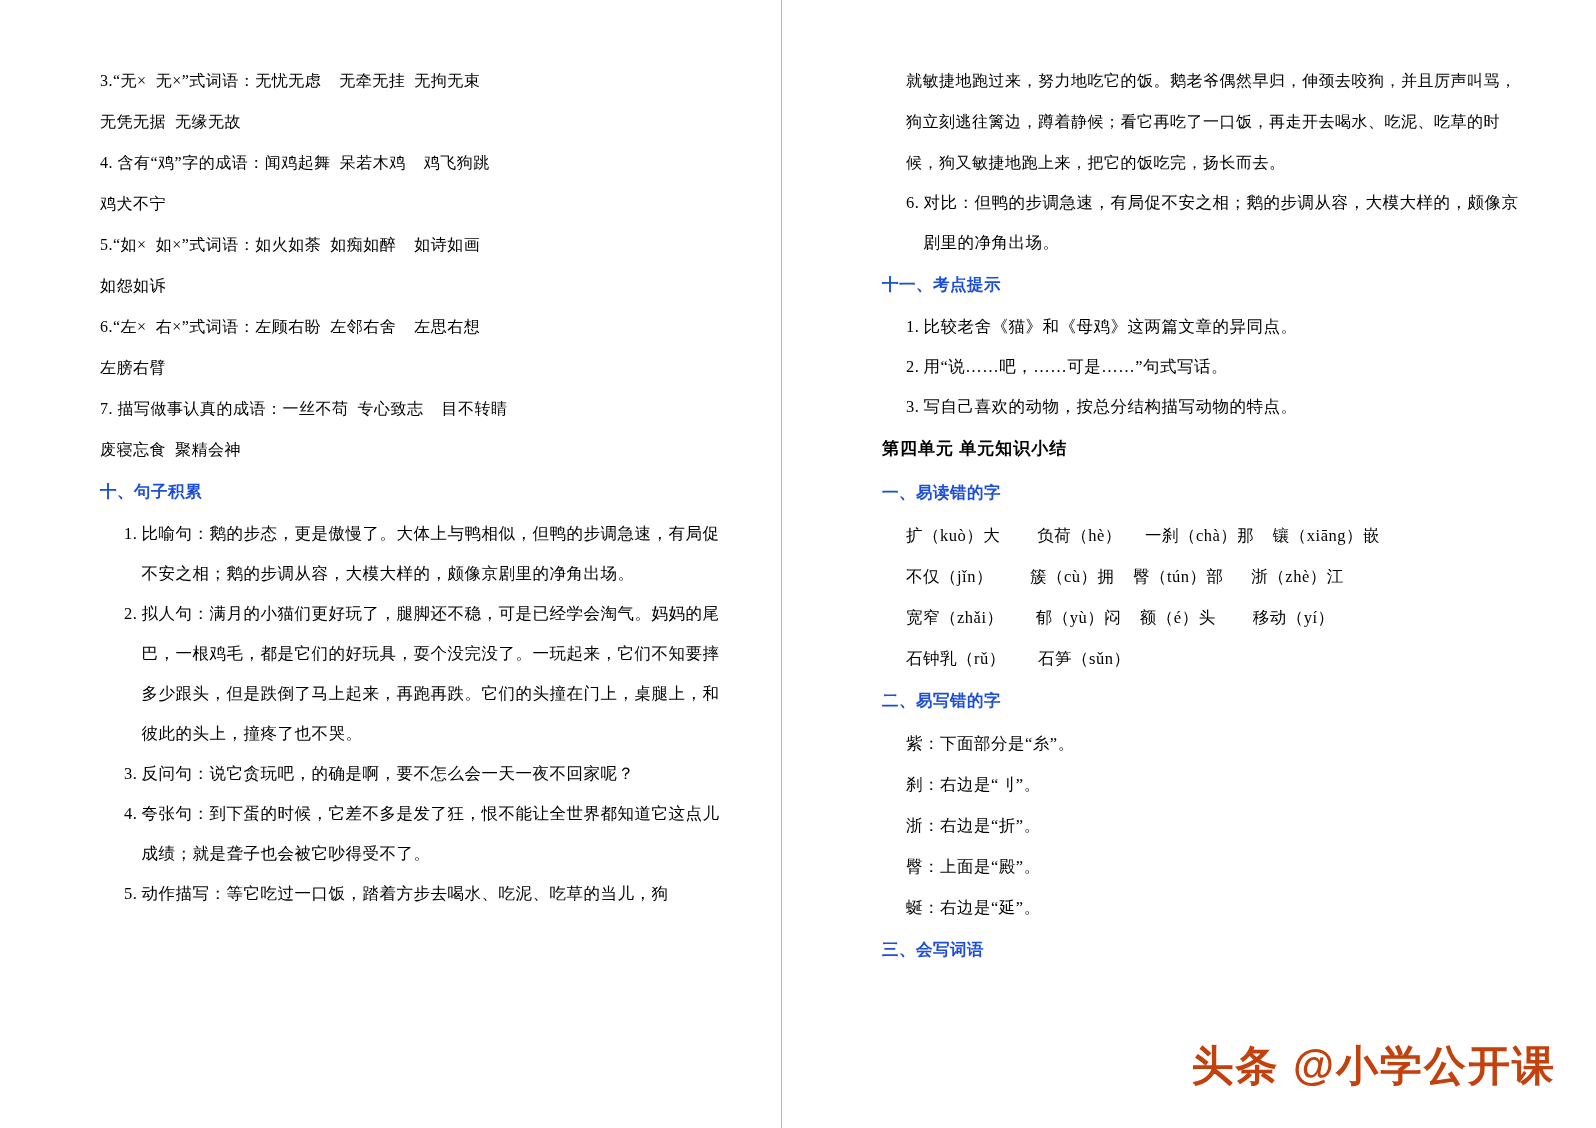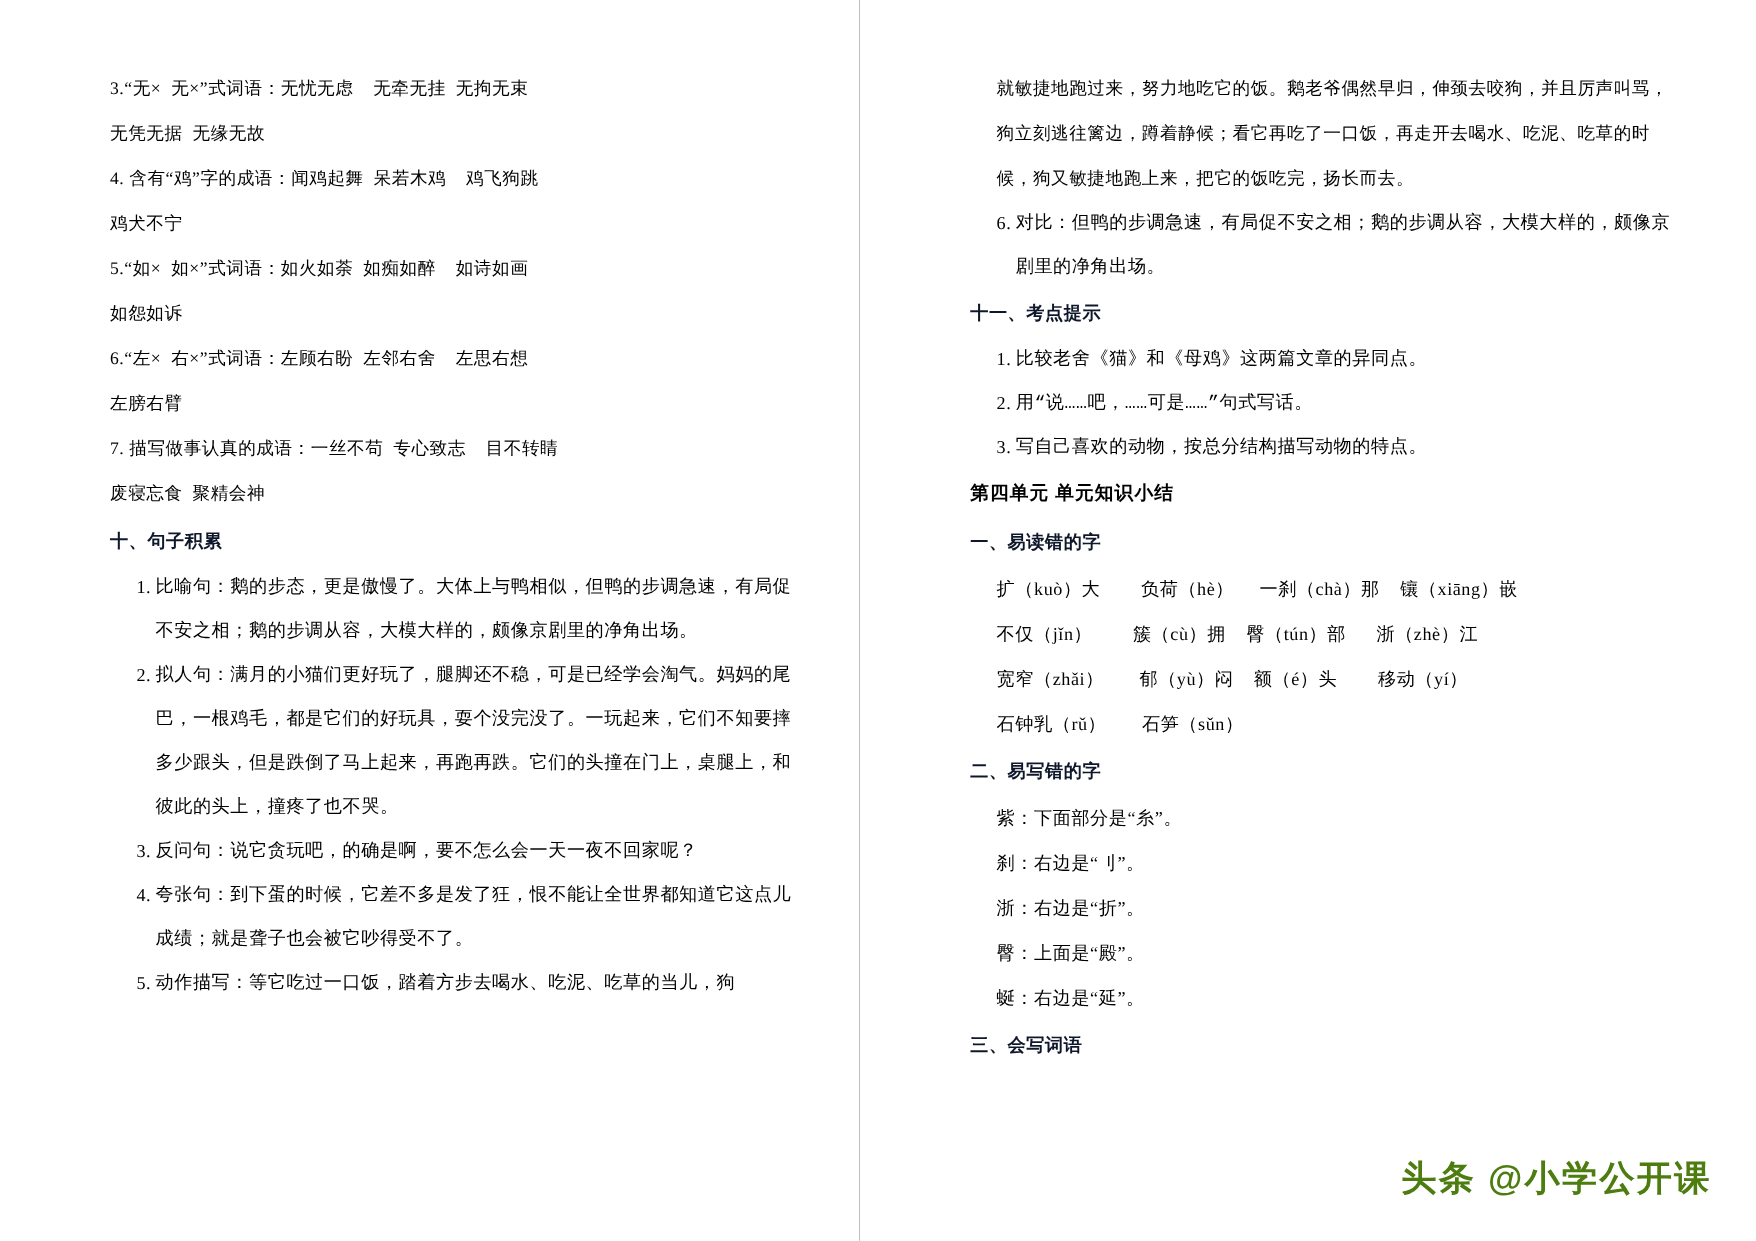--- a/index.html
+++ b/index.html
@@ -37,21 +37,21 @@
     padding: 60px 70px 0 100px;
   }
 
   .line {
     font-size: 16px;
     line-height: 41px;
     letter-spacing: 0.5px;
     white-space: pre-wrap;
   }
   .heading {
-    color: #0f172a;
+    color: #1d4ed8;
     font-weight: bold;
     font-size: 16.5px;
     line-height: 44px;
     letter-spacing: 0.5px;
   }
   .center-title {
     text-align: left;
     font-weight: bold;
     font-size: 17px;
     line-height: 44px;
@@ -63,41 +63,40 @@
     line-height: 40px;
     letter-spacing: 0.5px;
   }
   .num-item .num {
     flex: 0 0 auto;
     padding-right: 4px;
     white-space: nowrap;
   }
   .num-item .body {
     flex: 1 1 auto;
-    font-family: Liberation Mono, monospace;
   }
   .p-indent {
     padding-left: 24px;
   }
   .word-row {
     font-size: 16.5px;
     line-height: 41px;
     letter-spacing: 0.5px;
     padding-left: 24px;
     white-space: pre-wrap;
     font-family: Liberation Serif, serif;
   }
   .watermark {
     position: absolute;
     right: 40px;
     bottom: 34px;
     font-family: "Liberation Sans", sans-serif;
-    font-size: 32px;
+    font-size: 42px;
     font-weight: bold;
-    color: #4d7c0f;
+    color: #c2410c;
     letter-spacing: 2px;
     white-space: nowrap;
   }
 </style>
 </head>
 <body>
 
 <div class="page-wrap">
 
   <div class="page page-left">

